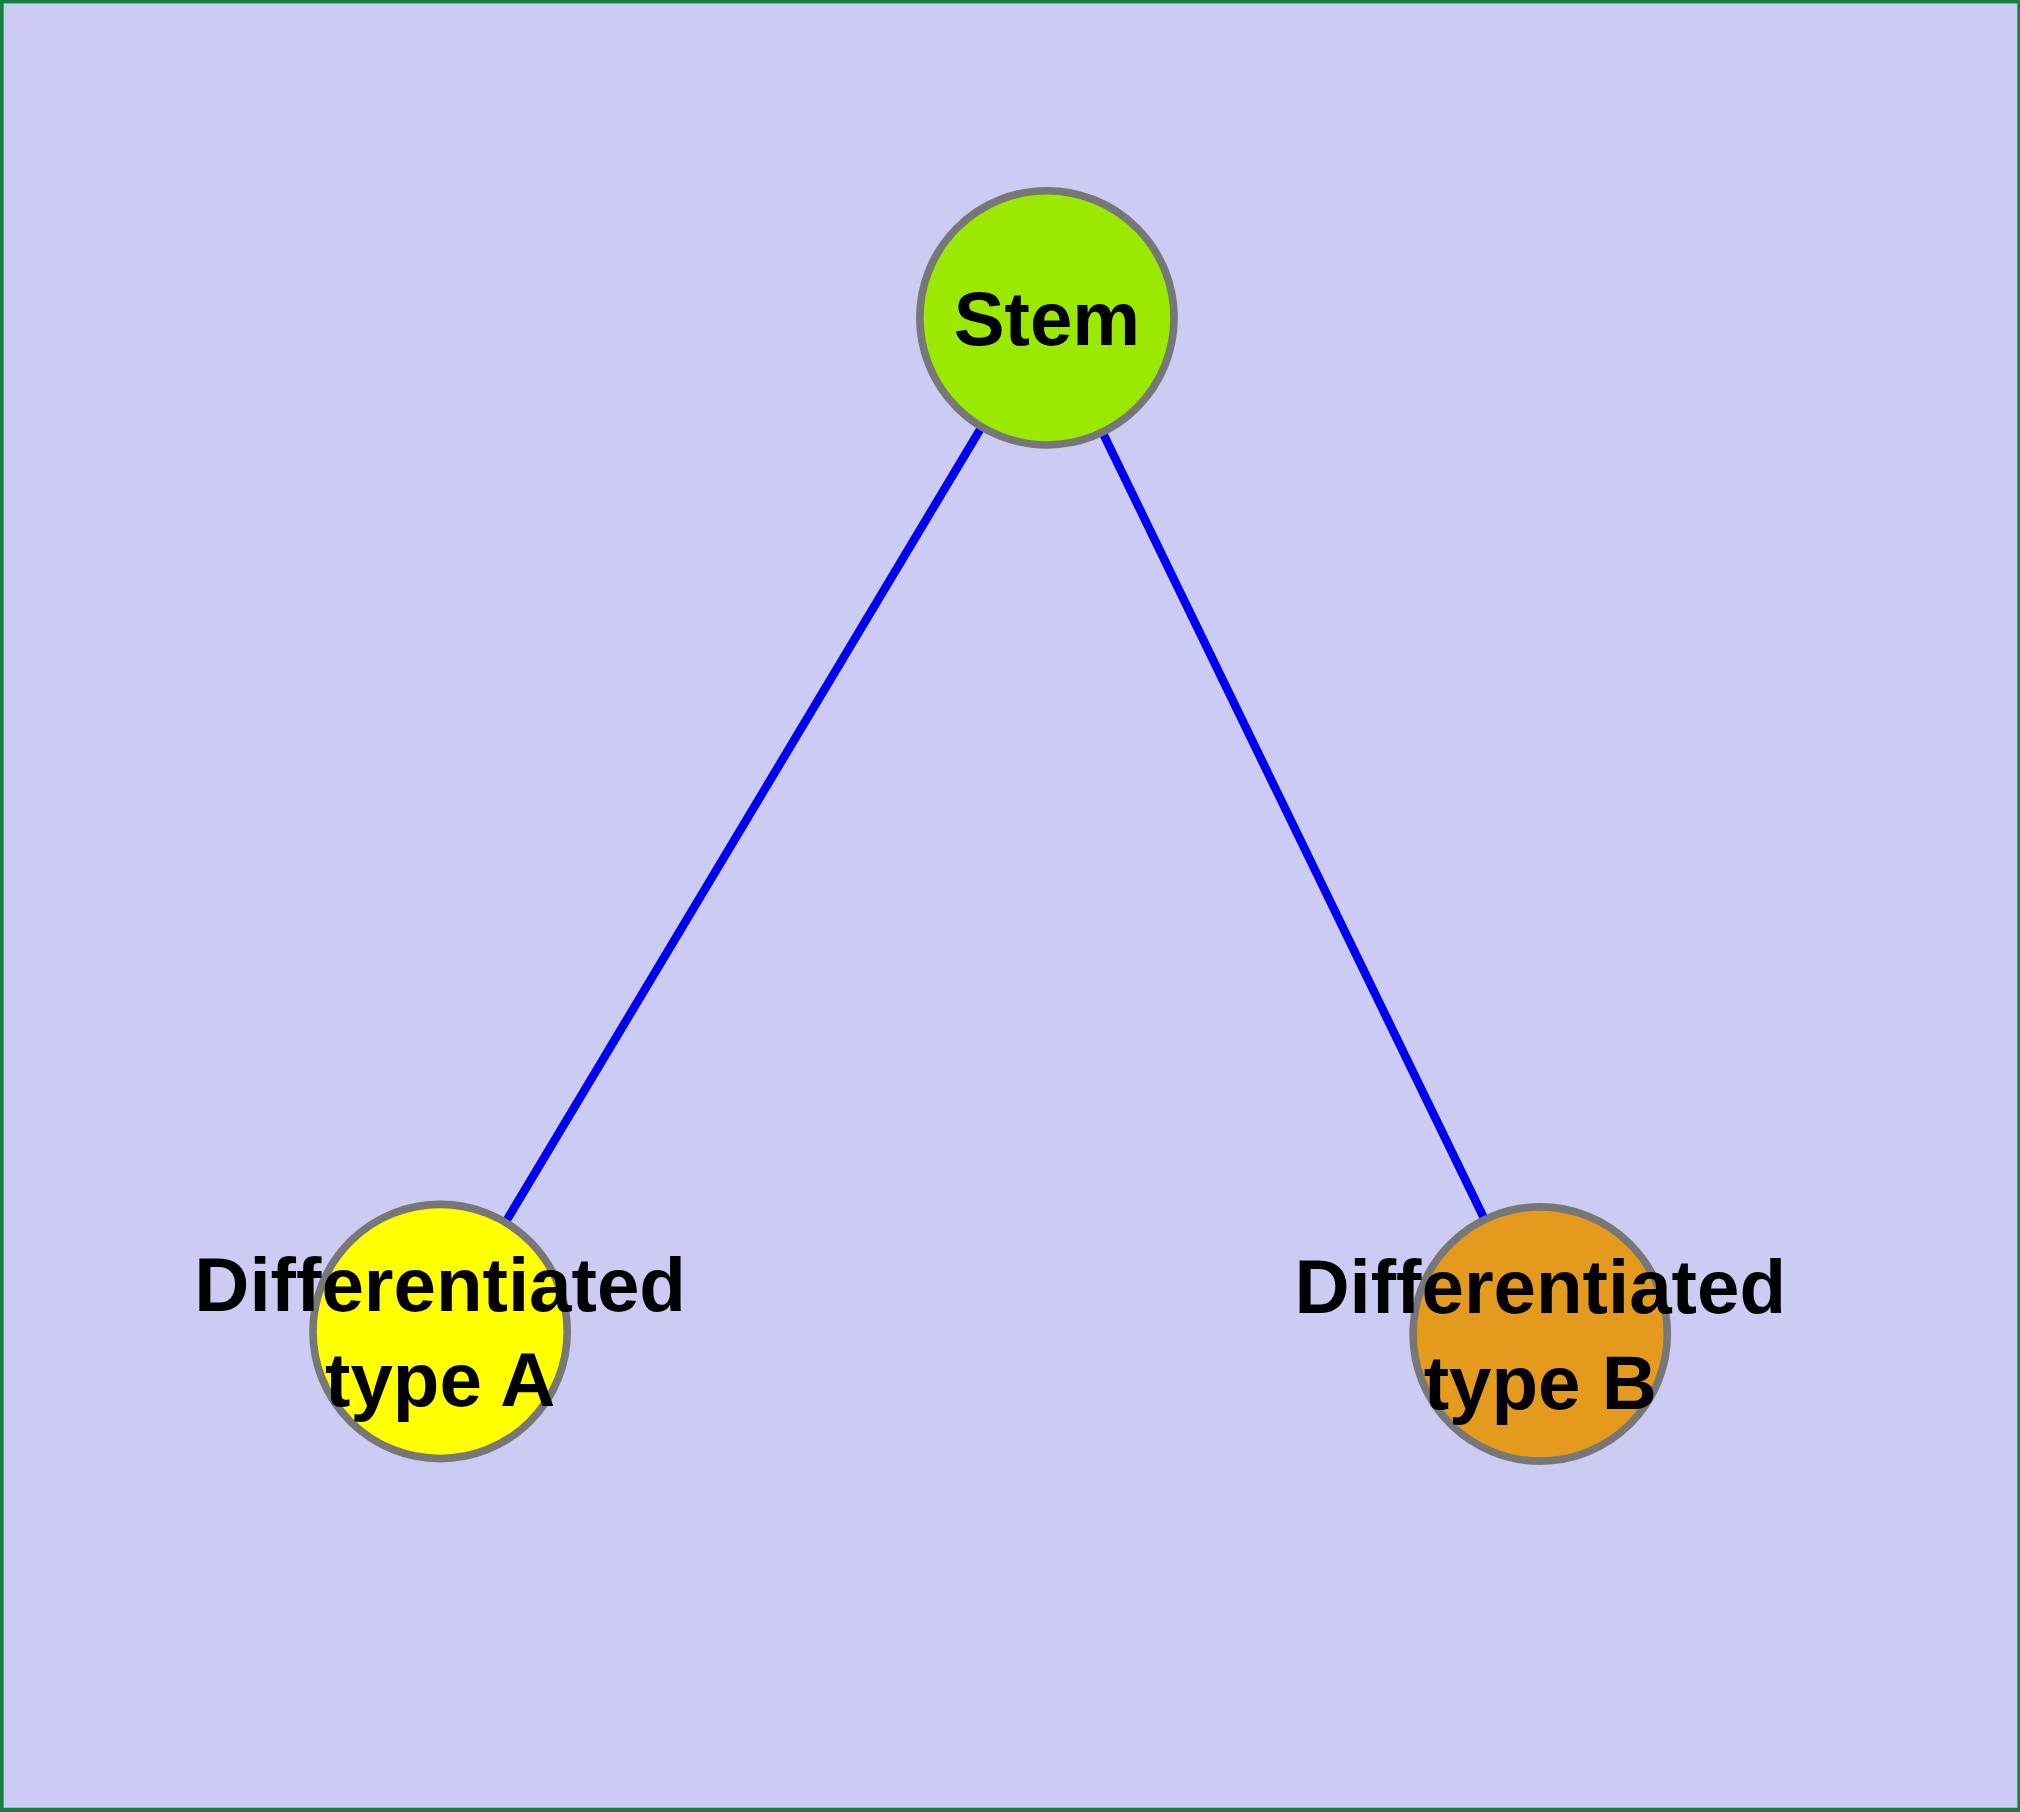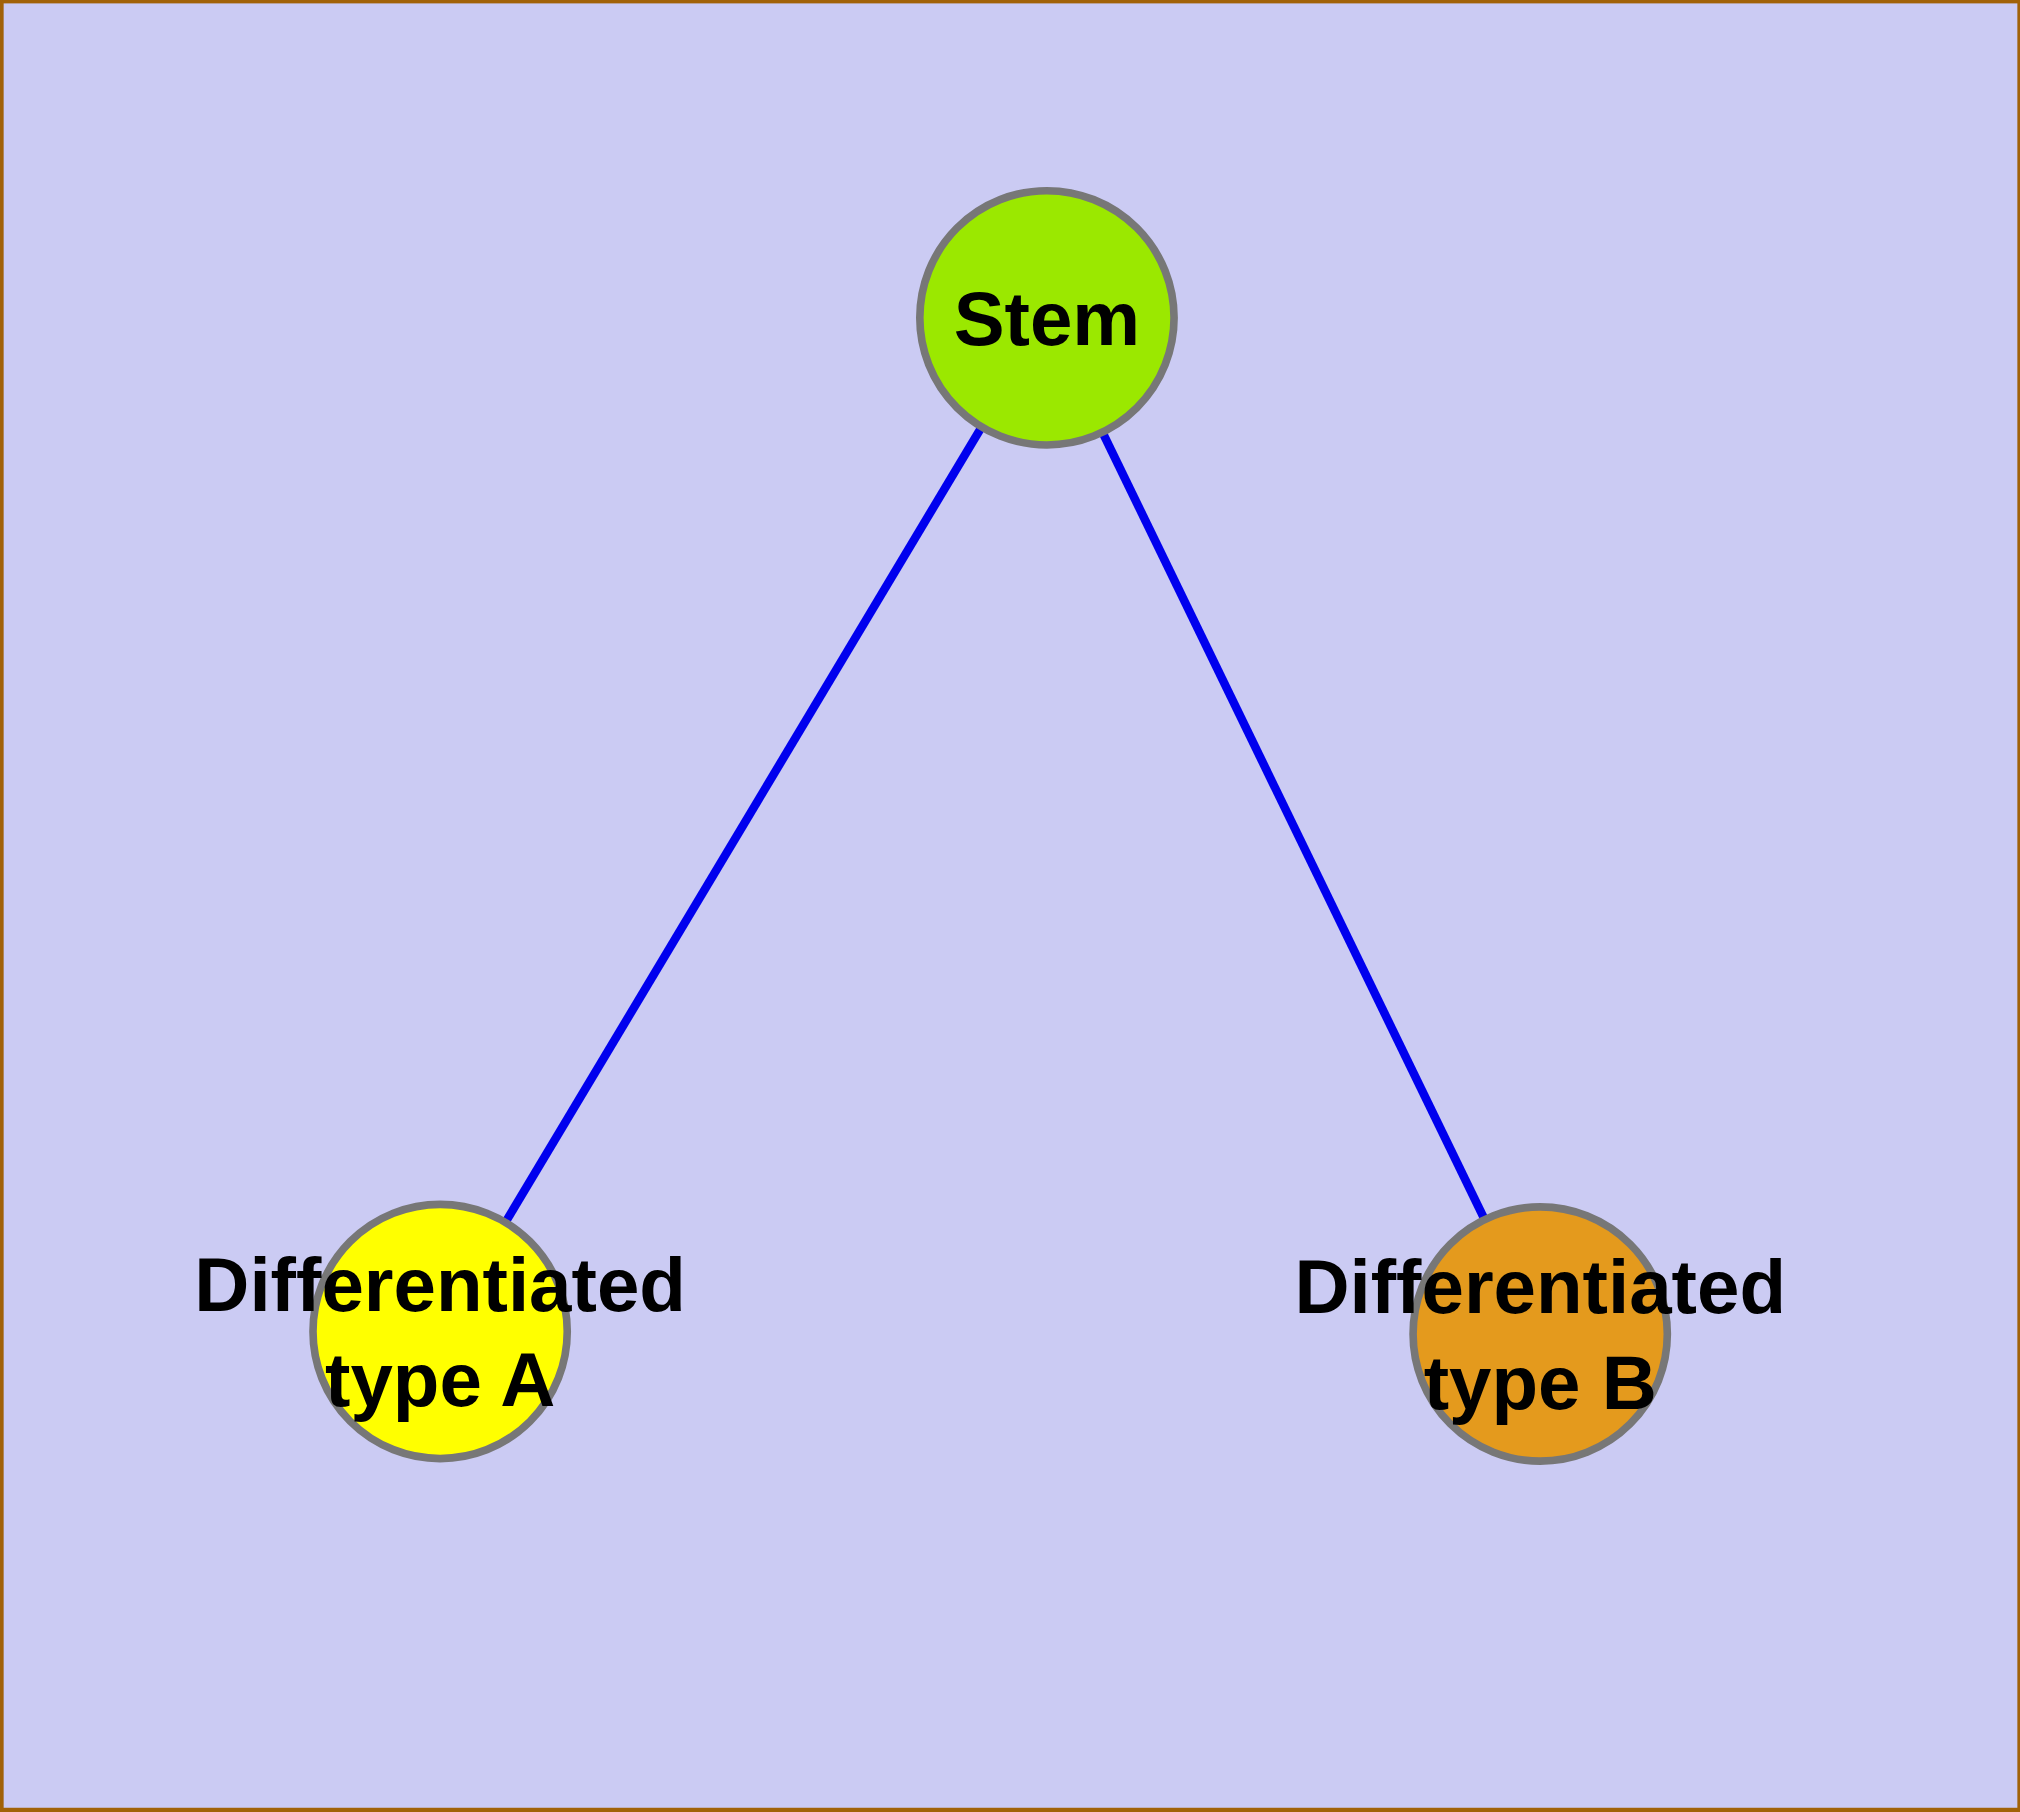--- a/index.html
+++ b/index.html
@@ -4,21 +4,21 @@
 <style>
   html, body {
     margin: 0;
     padding: 0;
     background: #ffffff;
   }
   #stage {
     position: relative;
     width: 2021px;
     height: 1812px;
-    background: #a16207;   
+    background: #15803d;   
     overflow: hidden;
   }
   #graph {
     position: absolute;
     left: 0;
     top: 0;
   }
   #graph text {
     font-family: "Liberation Sans", sans-serif;
     font-weight: bold;

